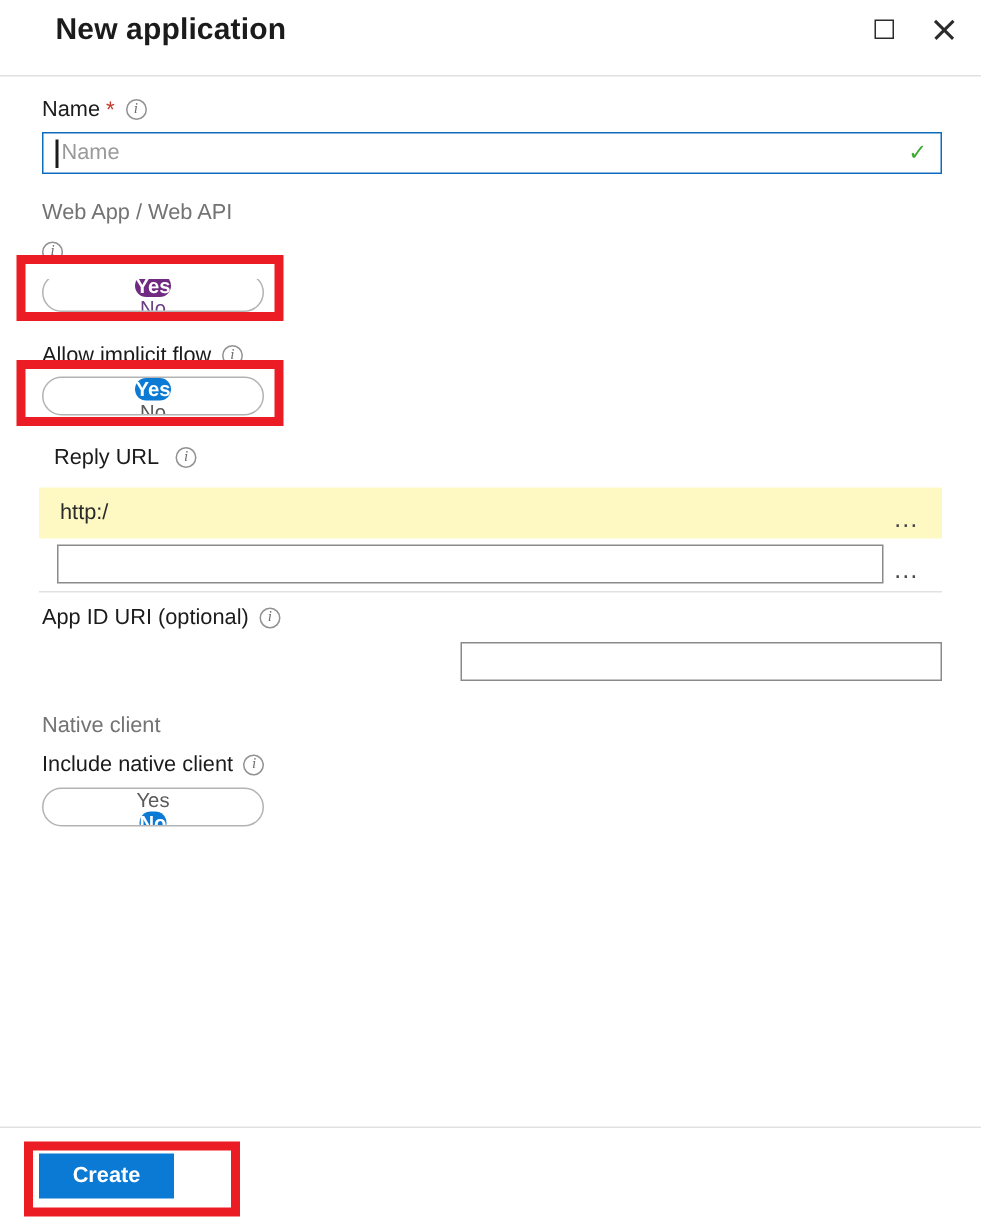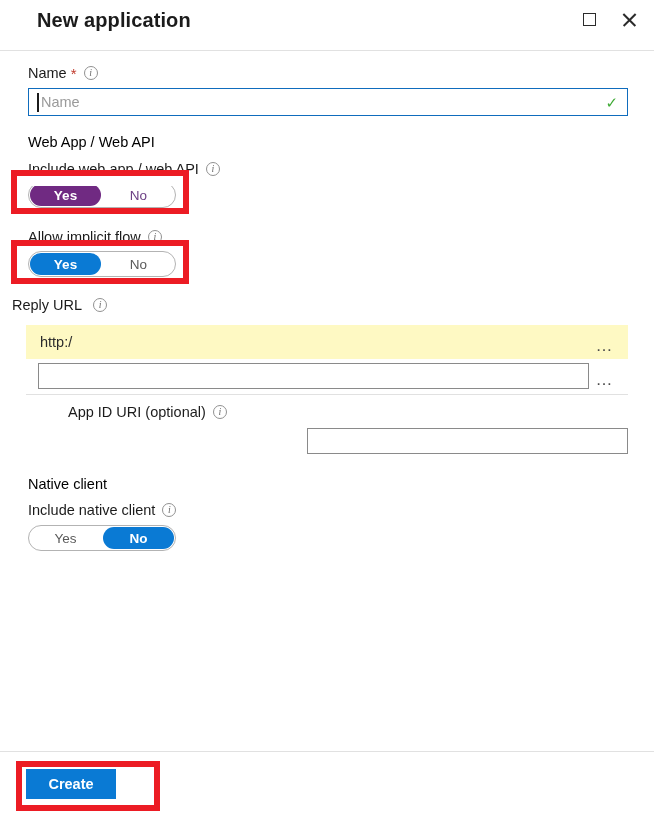--- a/index.html
+++ b/index.html
@@ -103,21 +103,21 @@
     font-family: "Liberation Serif", serif;
     color: #6e6e6e;
     line-height: 1;
     cursor: pointer;
     box-sizing: border-box;
   }
 
   .section-header {
     position: absolute;
     font-size: 14.5px;
-    color: #000000;
+    color: #737373;
     white-space: nowrap;
   }
 
   
   .name-input-wrap {
     position: absolute;
     left: 28px; top: 37px;
     width: 600px; height: 28px;
     border: 1px solid #0f6cbd;
     background: #fff;
@@ -152,20 +152,21 @@
     position: absolute;
     width: 148px; height: 26px;
     border: 1px solid #b3b3b3;
     border-radius: 13px;
     box-sizing: border-box;
     background: #fff;
     display: flex;
     align-items: center;
     cursor: pointer;
     overflow: hidden;
+    flex-direction: column;
   }
   .toggle-opt {
     flex: 1;
     height: 22px;
     margin: 0 1px;
     display: flex;
     align-items: center;
     justify-content: center;
     font-size: 13.5px;
     border-radius: 11px;
@@ -301,55 +302,54 @@
   </div>
   <div class="name-input-wrap">
     <span class="caret"></span>
     <span class="name-placeholder">Name</span>
     <span class="check-mark">✓</span>
   </div>
 
   <div class="section-header" style="left:28px; top:83px;">Web App / Web API</div>
 
   <div class="field-label" style="left:28px; top:110px;">
-    <span>Include web app / web API</span>
     <span class="info-icon">i</span>
   </div>
 
   <div class="toggle" style="left:28px; top:131px;">
     <span class="toggle-opt sel purple">Yes</span>
     <span class="toggle-opt purple-un">No</span>
   </div>
 
   <div class="field-label" style="left:28px; top:178px;">
     <span>Allow implicit flow</span>
     <span class="info-icon">i</span>
   </div>
 
   <div class="toggle" style="left:28px; top:200px;">
     <span class="toggle-opt sel blue">Yes</span>
     <span class="toggle-opt">No</span>
   </div>
 
-  <div class="field-label" style="left:12px; top:246px;gap:11px;">
+  <div class="field-label" style="left:36px; top:246px;gap:11px;">
     <span>Reply URL</span>
     <span class="info-icon">i</span>
   </div>
 
   <div class="reply-row-a">
     <span class="reply-row-a-text">http:/</span>
     <span class="ellipsis-btn" style="right:14px; top:12px;">…</span>
   </div>
 
   <div class="reply-row-b">
     <div class="reply-input"></div>
     <span class="ellipsis-btn" style="right:14px; top:12px;">…</span>
   </div>
 
-  <div class="field-label" style="left:28px; top:353px;margin-left:40px;">
+  <div class="field-label" style="left:28px; top:353px;">
     <span>App ID URI (optional)</span>
     <span class="info-icon">i</span>
   </div>
   <div class="appid-input"></div>
 
   <div class="section-header" style="left:28px; top:425px;">Native client</div>
 
   <div class="field-label" style="left:28px; top:451px;">
     <span>Include native client</span>
     <span class="info-icon">i</span>

